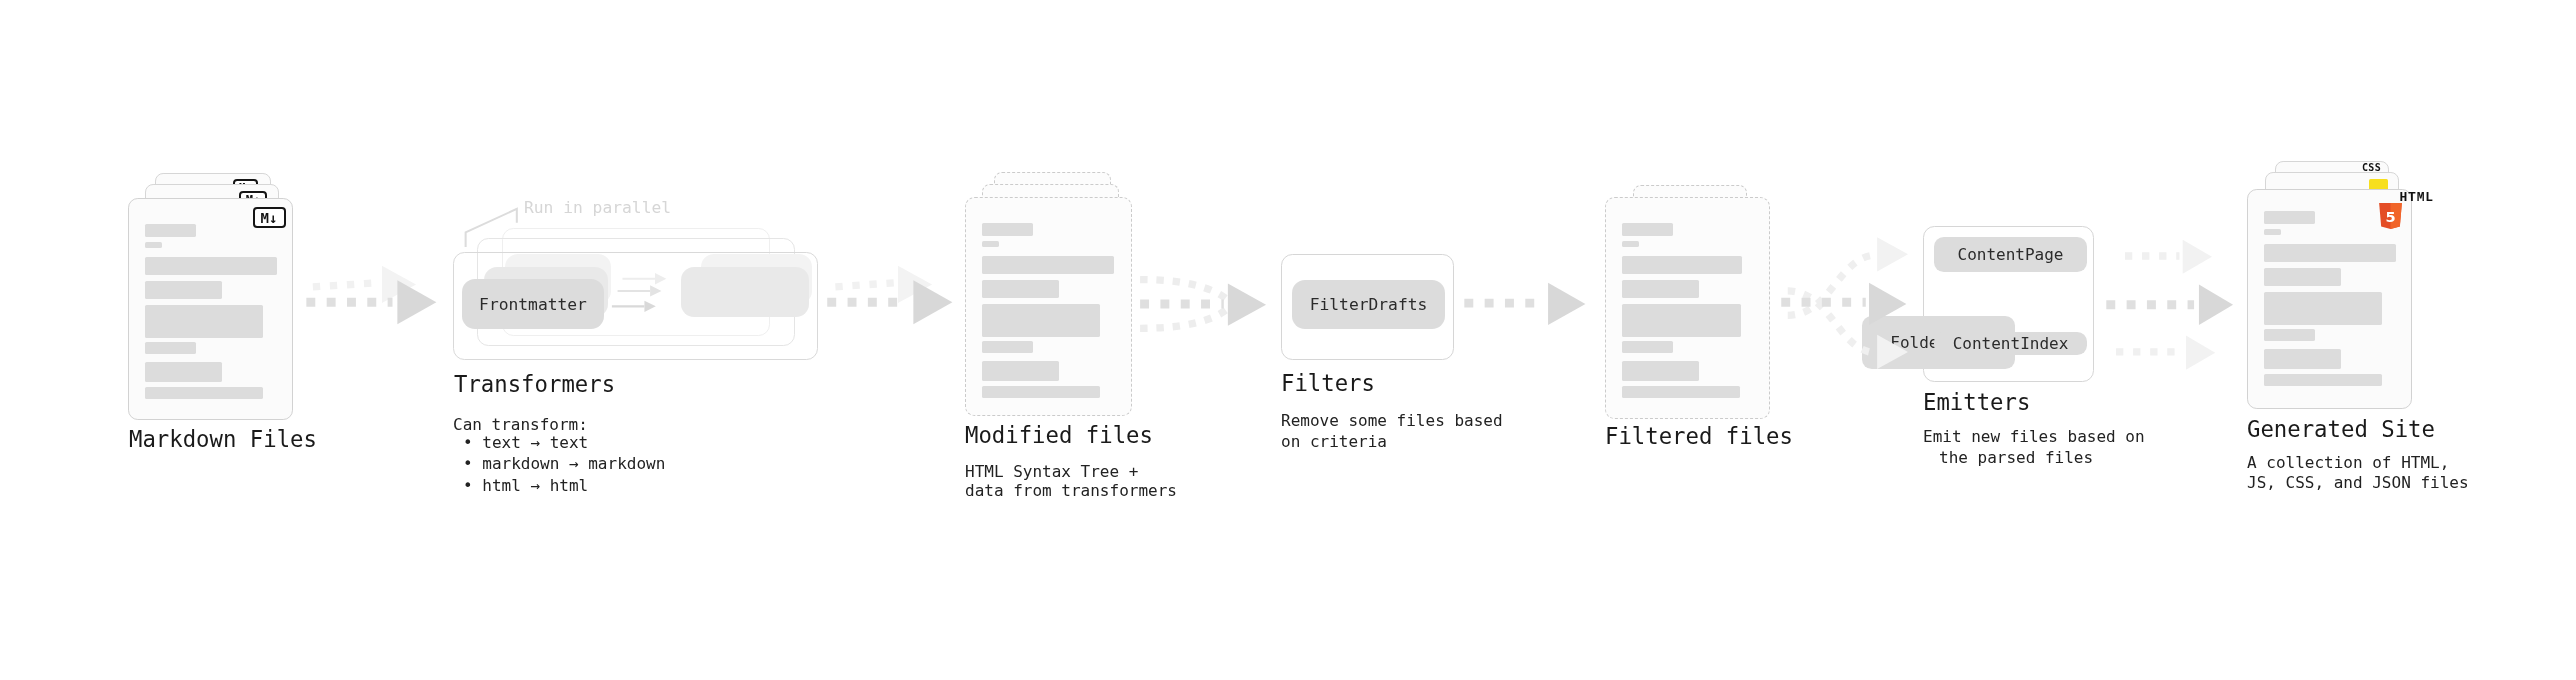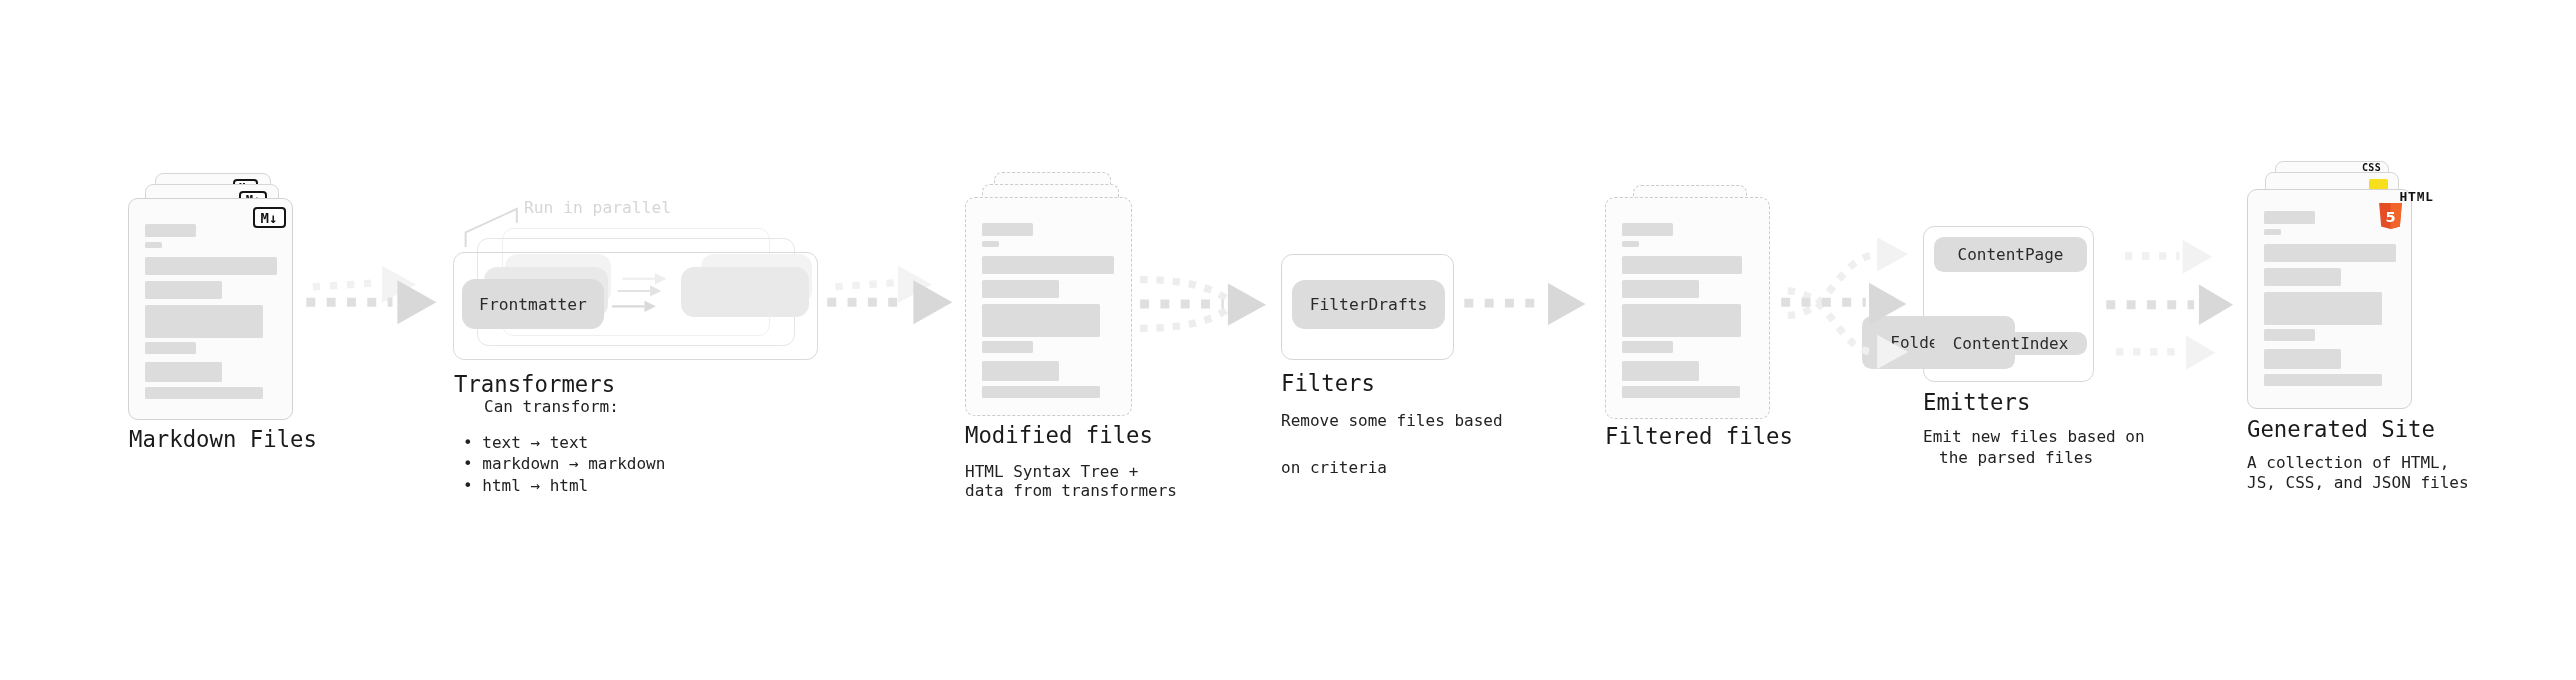--- a/index.html
+++ b/index.html
@@ -91,21 +91,21 @@
     <div class="frame" style="left:453px;top:252px;width:365px;height:108px;"></div>
 
     <div class="pill g3" style="left:505px;top:254px;width:106px;height:50px;"></div>
     <div class="pill g2" style="left:484px;top:267px;width:124px;height:50px;"></div>
     <div class="pill" style="left:462px;top:279px;width:142px;height:50px;">Frontmatter</div>
 
     <div class="pill g3" style="left:701px;top:254px;width:111px;height:50px;"></div>
     <div class="pill g2" style="left:681px;top:267px;width:128px;height:50px;"></div>
 
     <div class="title" style="left:454px;top:371px;">Transformers</div>
-    <div class="sub" style="left:453px;top:397px;margin-left:31px;">Can transform:</div>
+    <div class="sub" style="left:453px;top:415px;">Can transform:</div>
     <div class="sub" style="left:463px;top:433px;">• text → text</div>
     <div class="sub" style="left:463px;top:454px;">• markdown → markdown</div>
     <div class="sub" style="left:463px;top:476px;">• html → html</div>
   </div>
 
   <div class="stage">
     <div class="doc dashed" style="left:994px;top:172px;width:117px;height:216px;border-radius:8.1px;"></div>
     <div class="doc dashed" style="left:982px;top:184px;width:137px;height:219px;border-radius:8.1px;"></div>
     <div class="doc dashed" style="left:965px;top:197px;width:167px;height:219px;">
       <div class="bars">
@@ -122,21 +122,21 @@
     <div class="title" style="left:965px;top:422px;">Modified files</div>
     <div class="sub" style="left:965px;top:462px;">HTML Syntax Tree +</div>
     <div class="sub" style="left:965px;top:481px;">data from transformers</div>
   </div>
 
   <div class="stage">
     <div class="frame" style="left:1281px;top:254px;width:173px;height:106px;border-color:#d6d6d6;"></div>
     <div class="pill" style="left:1292px;top:280px;width:153px;height:49px;">FilterDrafts</div>
     <div class="title" style="left:1281px;top:370px;">Filters</div>
     <div class="sub" style="left:1281px;top:411px;">Remove some files based</div>
-    <div class="sub" style="left:1281px;top:458px;">on criteria</div>
+    <div class="sub" style="left:1281px;top:432px;">on criteria</div>
   </div>
 
   <div class="stage">
     <div class="doc dashed" style="left:1633px;top:185px;width:114px;height:219px;border-radius:8.1px;"></div>
     <div class="doc dashed" style="left:1605px;top:197px;width:165px;height:222px;">
       <div class="bars narrow">
         <div class="bar b1"></div>
           <div class="bar b2"></div>
           <div class="bar b3"></div>
           <div class="bar b4"></div>

